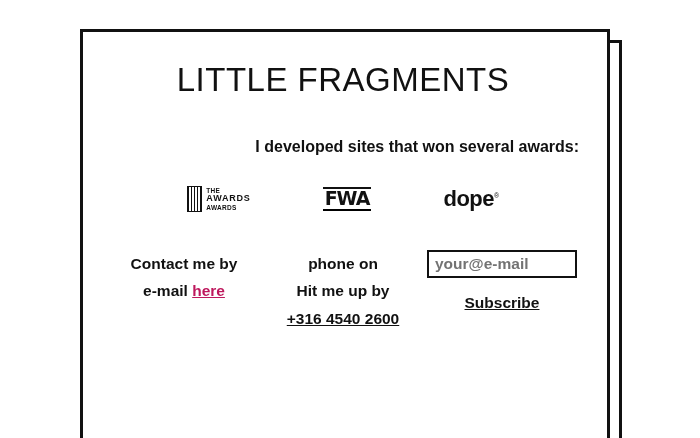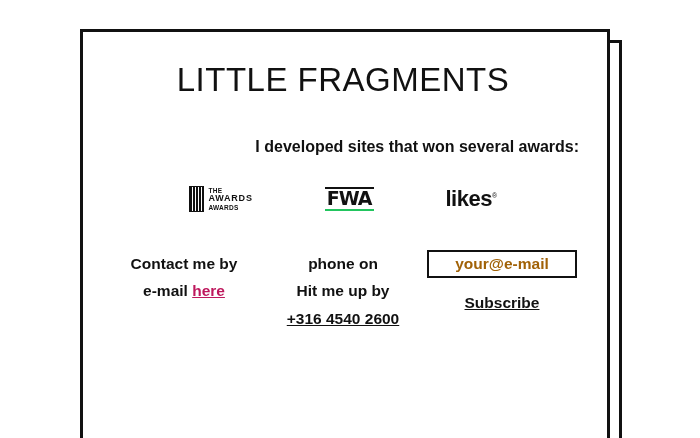--- a/index.html
+++ b/index.html
@@ -117,21 +117,21 @@
     letter-spacing: 0.8px;
   }
 
   
   .fwa {
     font-size: 19px;
     font-weight: bold;
     letter-spacing: -1px;
     font-family: "DejaVu Sans", sans-serif;
     border-top: 2px solid #111;
-    border-bottom: 2px solid #22c55e;
+    border-bottom: 2px solid #000000;
     padding: 0 2px;
     line-height: 1.05;
   }
 
   
   .dope {
     font-size: 22px;
     font-weight: bold;
     letter-spacing: -0.5px;
     position: relative;
@@ -163,23 +163,23 @@
   }
 
   .email-box {
     border: 2px solid #111;
     padding: 3px 6px;
     font-size: 15.5px;
     font-weight: bold;
     width: 100%;
     box-sizing: border-box;
     background: #fff;
-    color: #a16207;
+    color: #737373;
     font-family: "Liberation Sans", sans-serif;
-    text-align: center;
+    text-align: left;
     outline: none;
   }
 
   .subscribe {
     display: inline-block;
     margin-top: 11px;
     font-size: 15.5px;
     font-weight: bold;
     text-decoration: underline;
     cursor: pointer;
@@ -216,21 +216,21 @@
             </div>
           </div>
         </div>
 
         <div class="logo">
           <div class="fwa">FWA</div>
         </div>
 
         <div class="logo">
           <div class="dope">
-            <span>likes</span><sup>®</sup>
+            <span>dope</span><sup>®</sup>
           </div>
         </div>
 
       </div>
 
       <div class="contact-row">
 
         <div class="contact-col">
           <div>Contact me by</div>
           <div>

